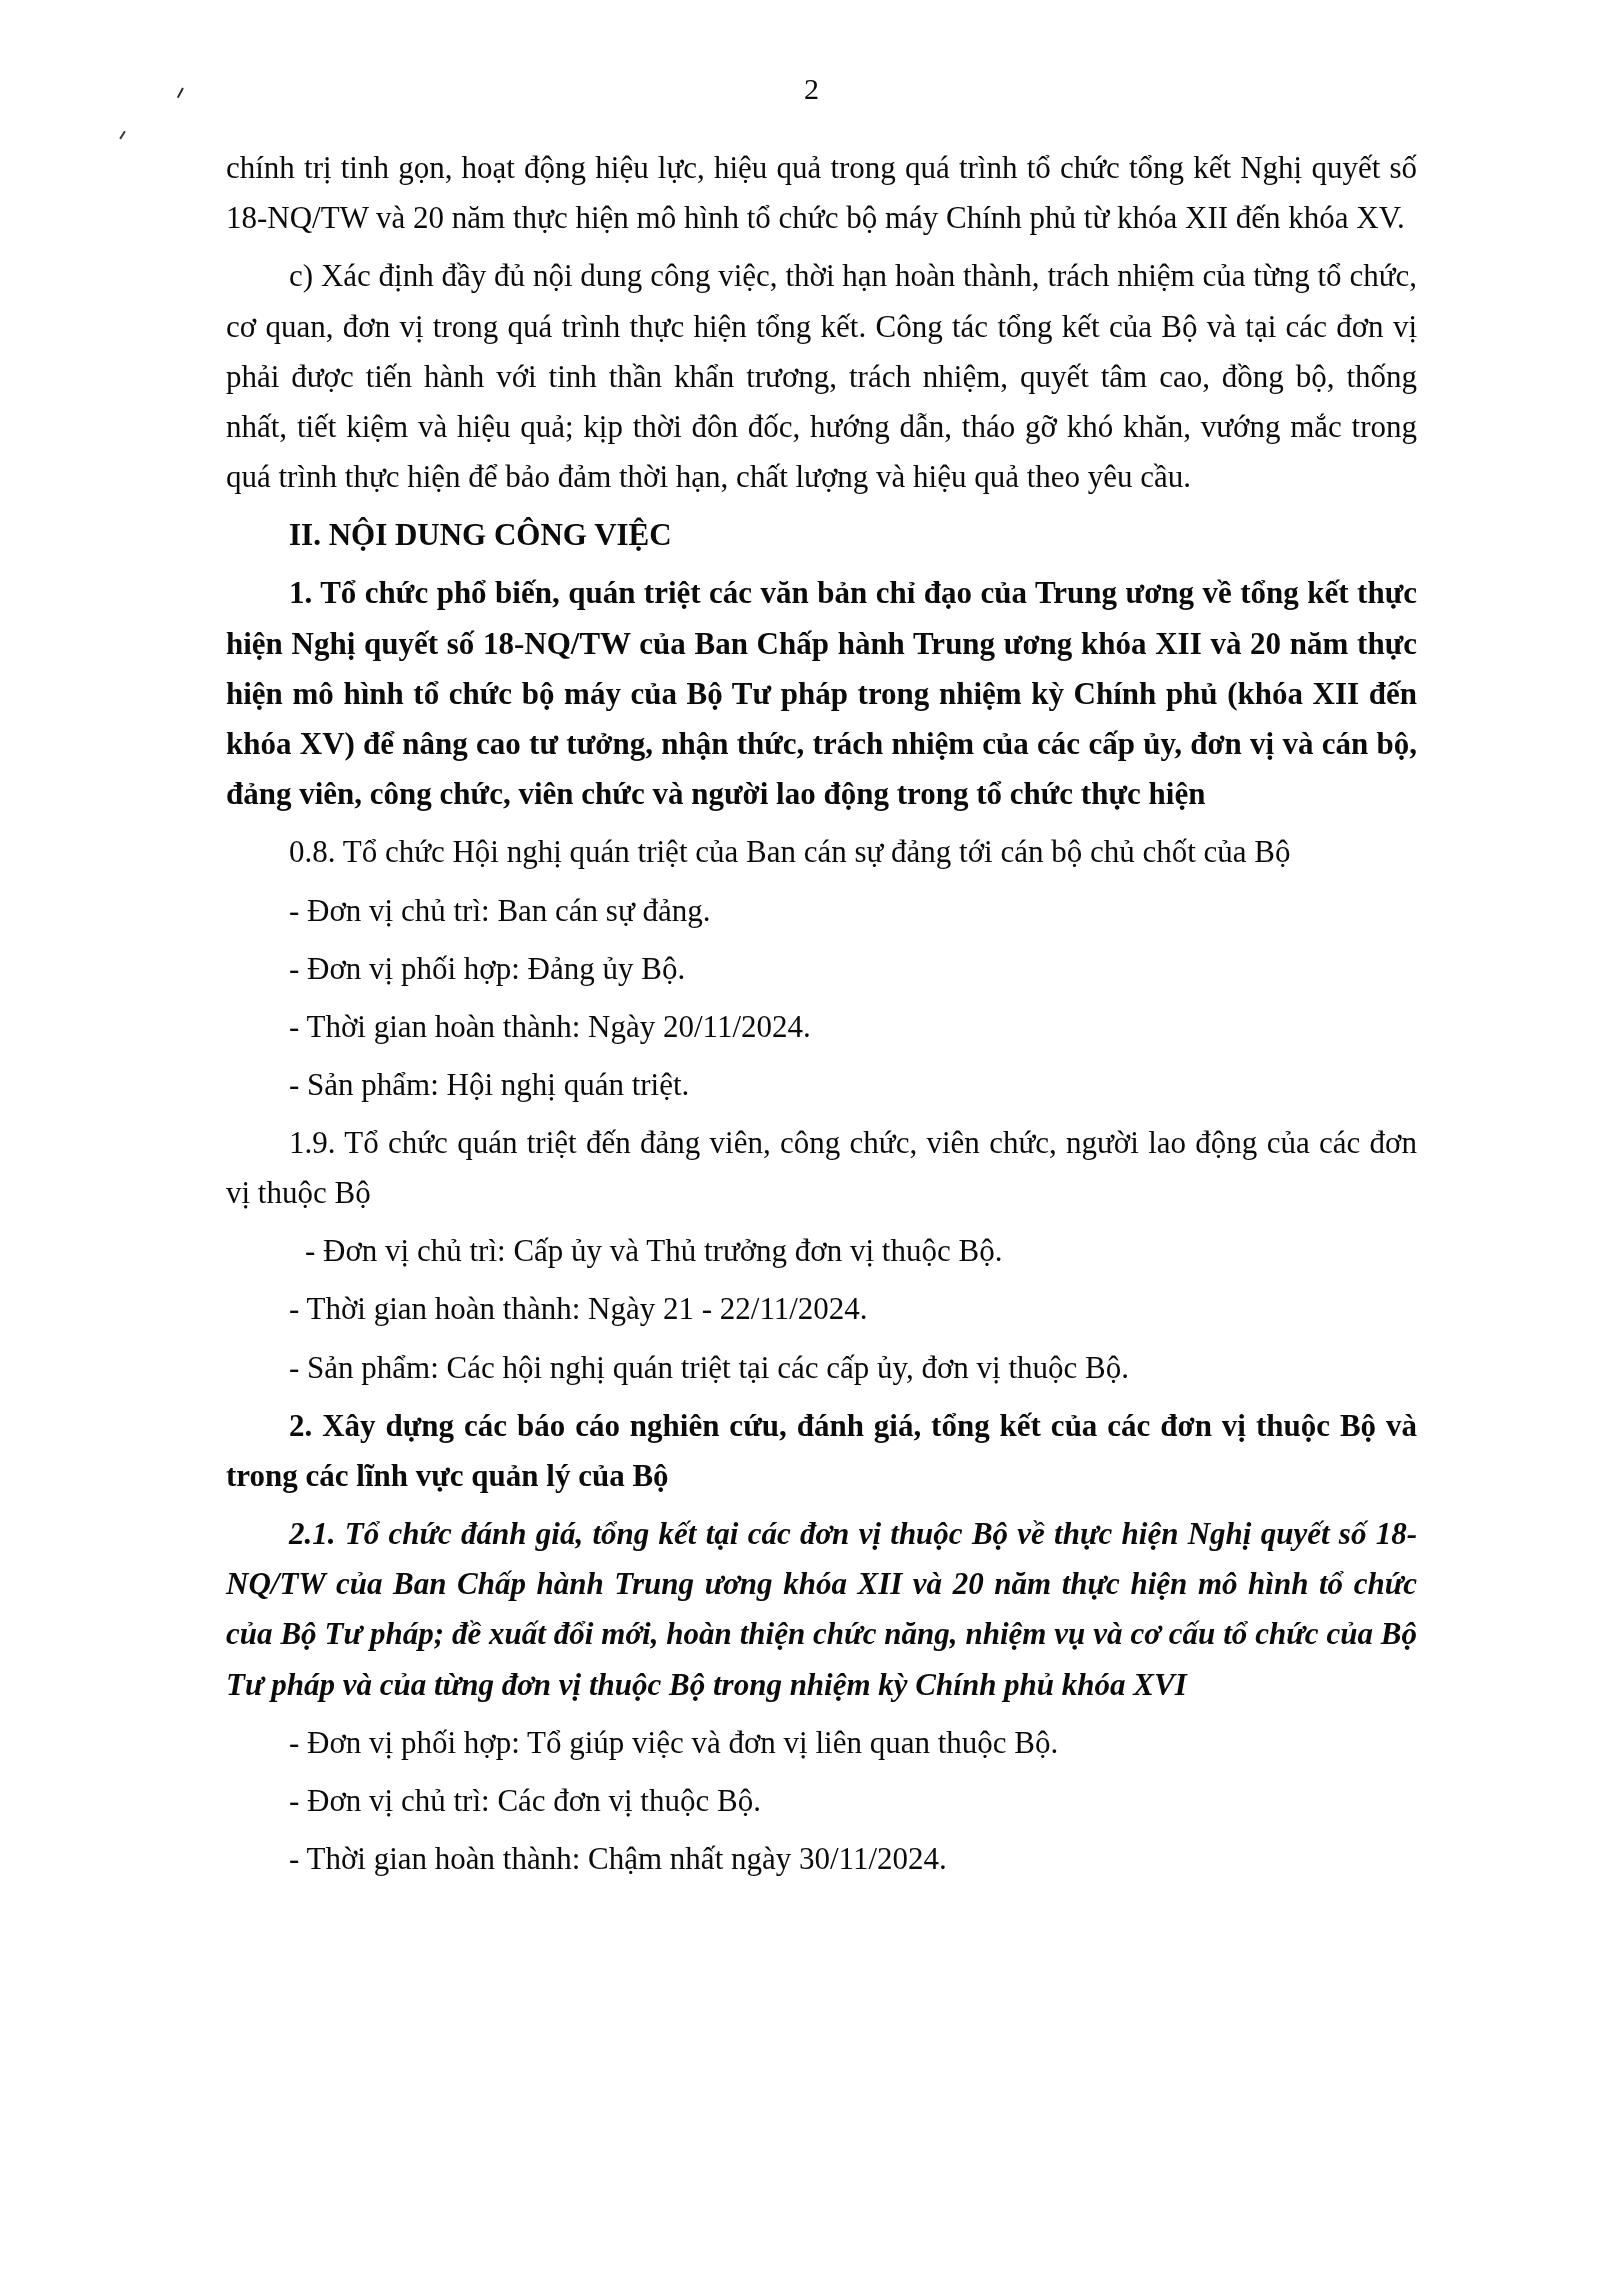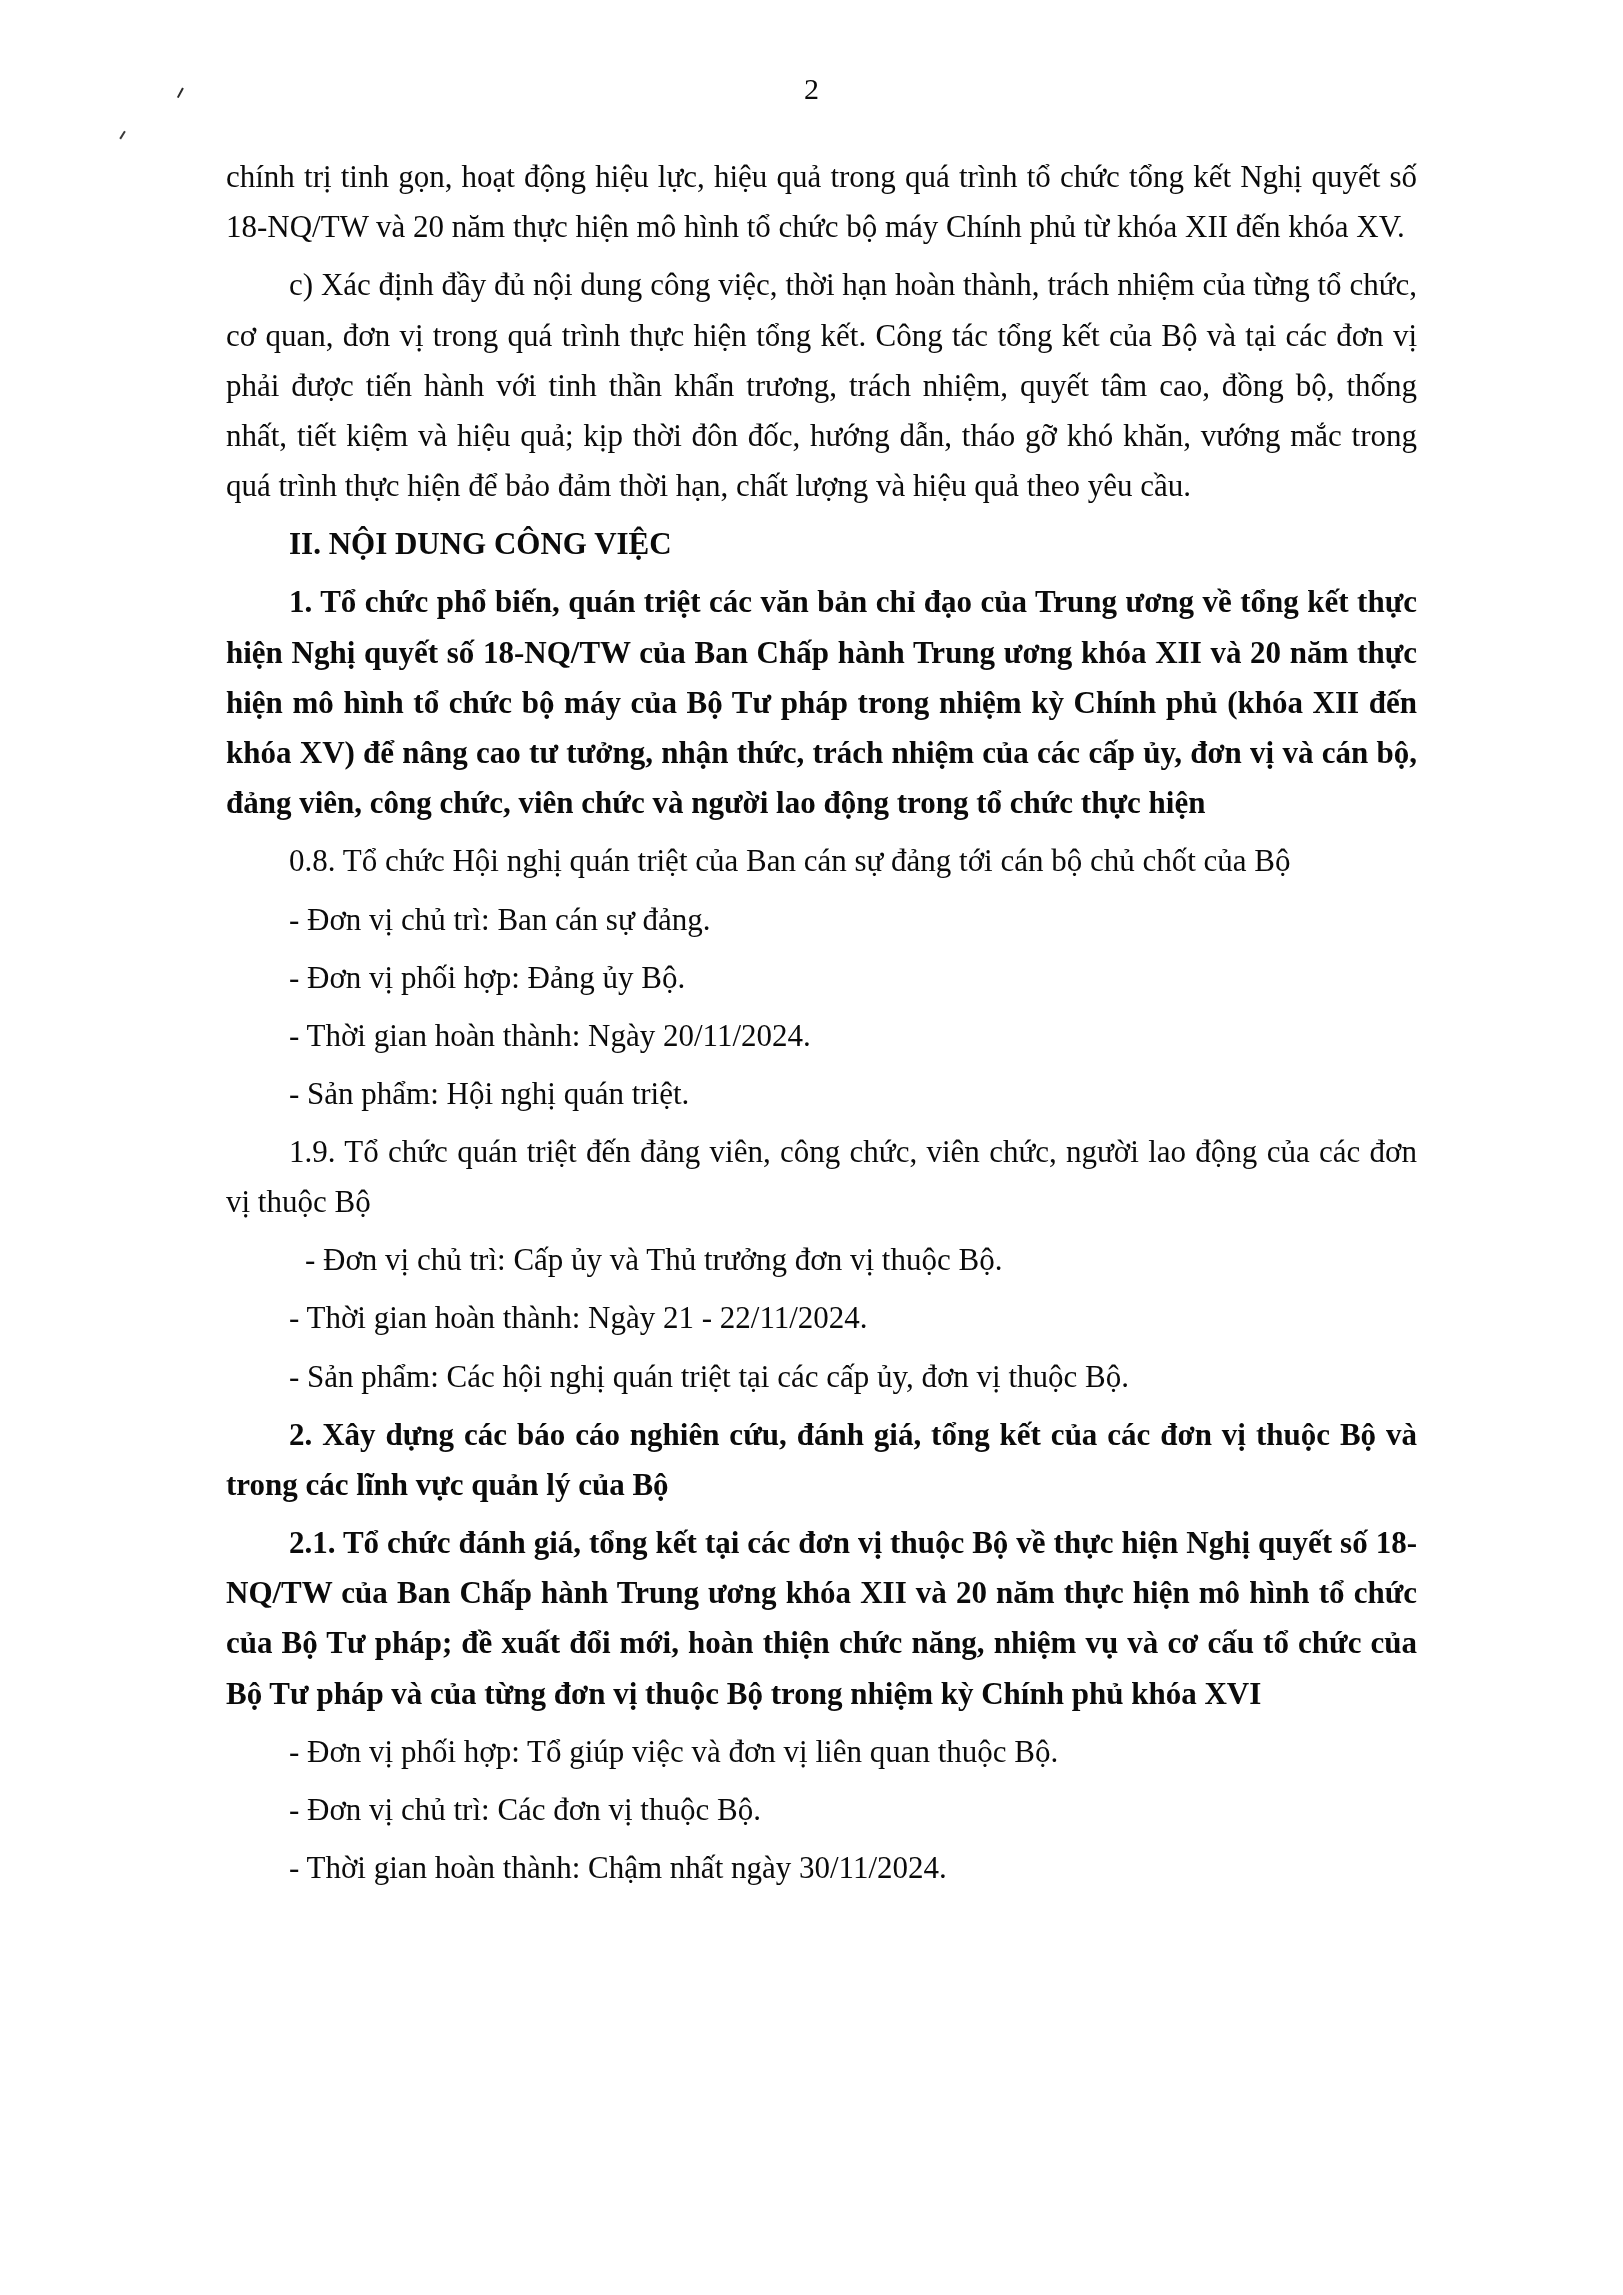--- a/index.html
+++ b/index.html
@@ -42,21 +42,21 @@
     position: absolute;
     top: 134px;
     left: 118px;
     width: 9.2px;
     height: 2px;
     background: #3a3a3a;
     transform: rotate(-58deg);
   }
   .content {
     position: absolute;
-    top: 152px;
+    top: 143px;
     left: 226px;
     width: 1191px;
   }
   p {
     margin: 0 0 7.9px 0;
     font-size: 31px;
     line-height: 1.62;
     text-align: justify;
     text-justify: inter-word;
   }
@@ -73,20 +73,21 @@
     text-indent: 63px;
     font-weight: bold;
   }
   p.bold-indent {
     font-weight: bold;
     text-indent: 63px;
     text-align: justify;
   }
   p.bolditalic-indent {
     font-weight: bold;
+    font-style: italic;
     text-indent: 63px;
     text-align: justify;
   }
 </style>
 </head>
 <body>
 
 <div class="page">
 
   <div class="page-number">2</div>

